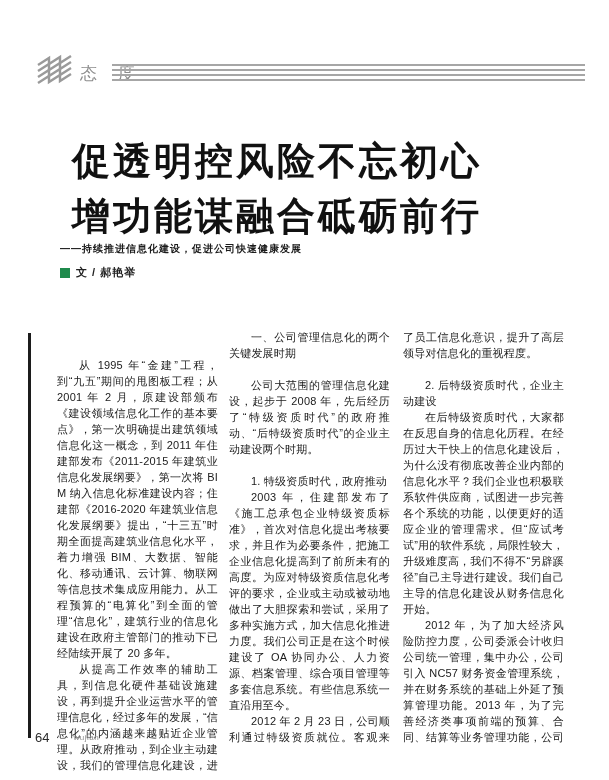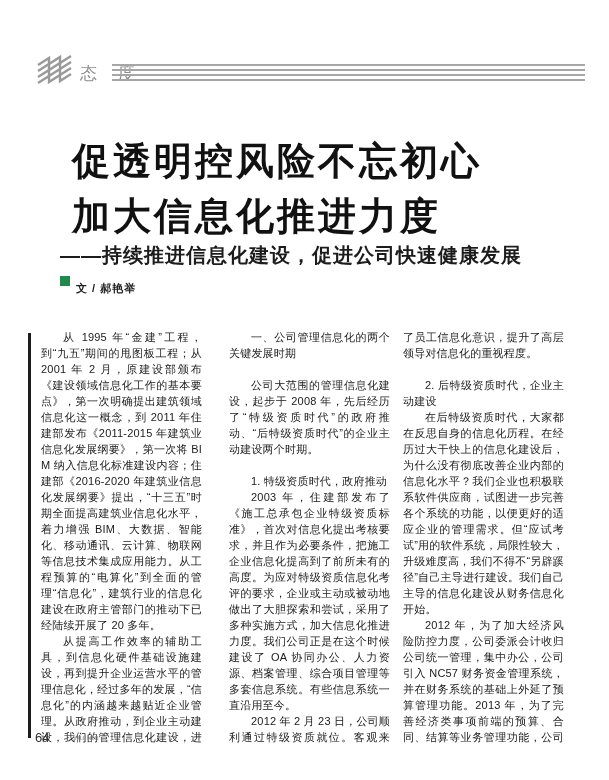--- a/index.html
+++ b/index.html
@@ -10,34 +10,34 @@
   .masthead{position:absolute;left:0;top:0;width:609px;height:100px;}
   .logo{position:absolute;left:36px;top:52px;width:38px;height:42px;}
   .section-label{position:absolute;left:80px;top:62px;font-size:17px;color:#8d8d8d;
                  letter-spacing:8px;font-weight:400;}
   .rules{position:absolute;left:112px;top:64px;width:473px;}
   .rules .hline{height:2px;background:#a6a6a6;margin-bottom:3px;}
 
   
   .title{position:absolute;left:72px;top:134px;width:520px;font-weight:600;color:#111;
          font-size:38px;line-height:55px;letter-spacing:3px;white-space:nowrap;}
-  .subtitle{position:absolute;left:60px;top:242px;width:520px;font-size:20px;
+  .subtitle{position:absolute;left:60px;top:242px;width:520px;font-size:10px;
             font-weight:600;letter-spacing:1px;color:#1c1c1c;}
   .byline{position:absolute;left:60px;top:265px;display:flex;align-items:center;}
   .byline .sq{width:10px;height:10px;background:#1f8a4c;margin-right:6px;}
-  .byline .txt{font-size:11px;font-weight:700;color:#222;letter-spacing:1px;margin-top:16px;}
+  .byline .txt{font-size:11px;font-weight:700;color:#222;letter-spacing:1px;}
 
   
   .left-rule{position:absolute;left:28px;top:333px;width:3px;height:405px;background:#1c1c1c;}
 
   
   .col{position:absolute;top:329px;width:161px;height:418px;overflow:hidden;
        font-size:11px;line-height:16px;text-align:justify;text-justify:inter-character;
        word-break:break-all;color:#1a1a1a;letter-spacing:0.2px;}
-  .col-1{left:41px;}  .col-2{left:229px;}  .col-3{left:403px;}
+  .col-1{left:57px;margin-top:28px;}  .col-2{left:229px;}  .col-3{left:403px;}
   .col p{margin:0;}
   .indent{text-indent:2em;}
   .gap{margin-top:16px !important;}
   .bold{font-weight:400;}
 
   
   .footer{position:absolute;left:35px;top:730px;display:flex;align-items:center;}
   .page-num{font-size:13px;color:#2b2b2b;}
   .journal{font-size:8px;color:#8f8f8f;margin-left:24px;letter-spacing:0.5px;}
 </style>
@@ -57,21 +57,21 @@
   <div class="rules">
     <div class="hline"></div>
     <div class="hline"></div>
     <div class="hline"></div>
     <div class="hline"></div>
   </div>
 </div>
 
 <div class="title">
   <div>促透明控风险不忘初心</div>
-  <div>加大信息化推进力度</div>
+  <div>增功能谋融合砥砺前行</div>
 </div>
 <div class="subtitle">——持续推进信息化建设，促进公司快速健康发展</div>
 <div class="byline">
   <span class="sq"></span>
   <span class="txt">文 / 郝艳举</span>
 </div>
 
 <div class="left-rule"></div>
 
 <div class="col col-1">

